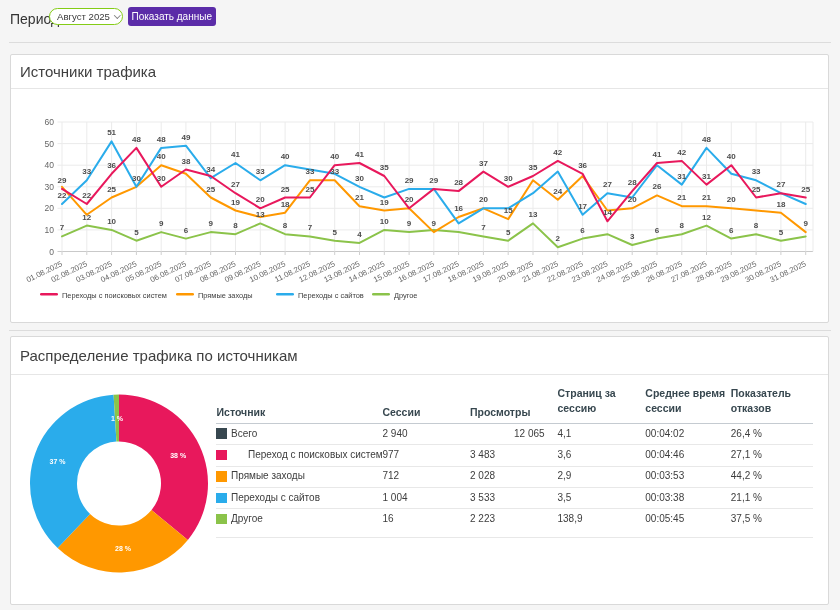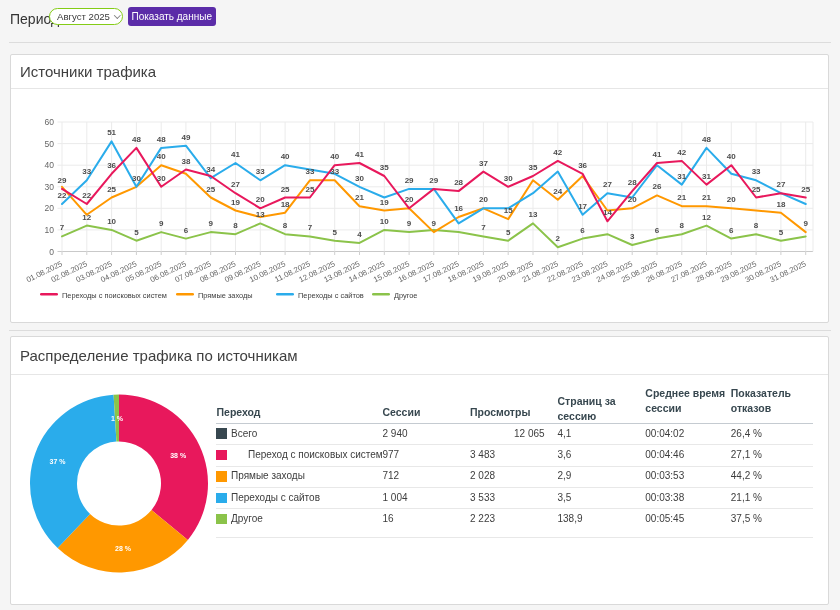--- a/index.html
+++ b/index.html
@@ -23,24 +23,24 @@
 <div class="card" style="top:53.5px;height:269px;">
   <div class="cardhead">Источники трафика</div>
 </div>
 
 <div class="abs" style="left:9px;top:329.5px;width:822px;height:1px;background:#dcdcdc;"></div>
 
 <div class="card" style="top:336px;height:268.5px;">
   <div class="cardhead" style="height:37.8px;">Распределение трафика по источникам</div>
 </div>
 
-<div class="th" style="left:216.5px;top:405px;">Переход</div>
+<div class="th" style="left:216.5px;top:405px;">Источник</div>
 <div class="th" style="left:382.5px;top:405px;">Сессии</div>
 <div class="th" style="left:470px;top:405px;">Просмотры</div>
-<div class="th" style="left:557.5px;top:394px;">Страниц за<br>сессию</div>
+<div class="th" style="left:557.5px;top:386px;">Страниц за<br>сессию</div>
 <div class="th" style="left:645.3px;top:386px;">Среднее время<br>сессии</div>
 <div class="th" style="left:730.8px;top:386px;">Показатель<br>отказов</div>
 <div class="hline" style="top:422.8px;background:#c5cbd1;"></div>
 <div class="sq" style="left:216px;top:428.3px;background:#37474f;"></div>
 <div class="td" style="left:231px;top:427.5px;">Всего</div>
 <div class="td" style="left:382.5px;top:427.5px;">2 940</div>
 <div class="td" style="left:470px;top:427.5px;margin-left:44px;">12 065</div>
 <div class="td" style="left:557.5px;top:427.5px;">4,1</div>
 <div class="td" style="left:645.3px;top:427.5px;">00:04:02</div>
 <div class="td" style="left:730.8px;top:427.5px;">26,4 %</div>

